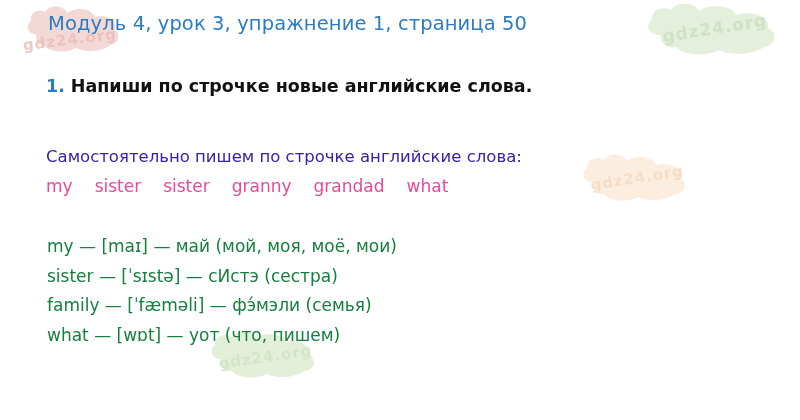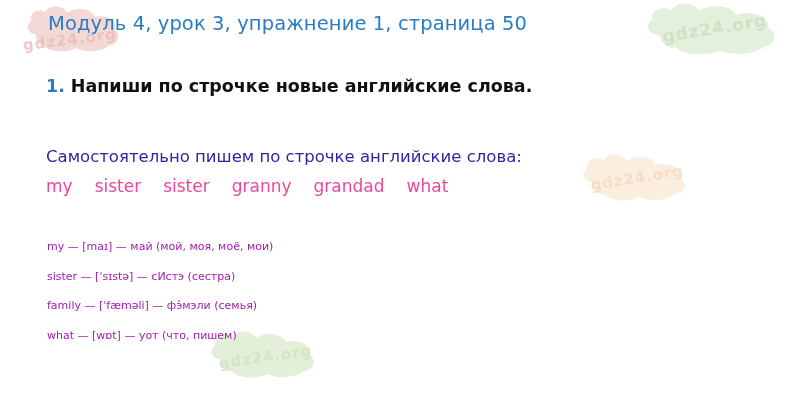--- a/index.html
+++ b/index.html
@@ -106,22 +106,22 @@
   }
   .word-row .w { display: inline-block; }
 
   .vocab {
     position: absolute;
     left: 47px;
     top: 232px;
     width: 700px;
   }
   .vocab-line {
-    font-size: 11px;
-    color: #a21caf;
+    font-size: 17px;
+    color: #15803d;
     line-height: 29.5px;
     white-space: nowrap;
   }
 </style>
 </head>
 <body>
 
 <div id="page">
 
   <div class="wm" id="wm-pink">

